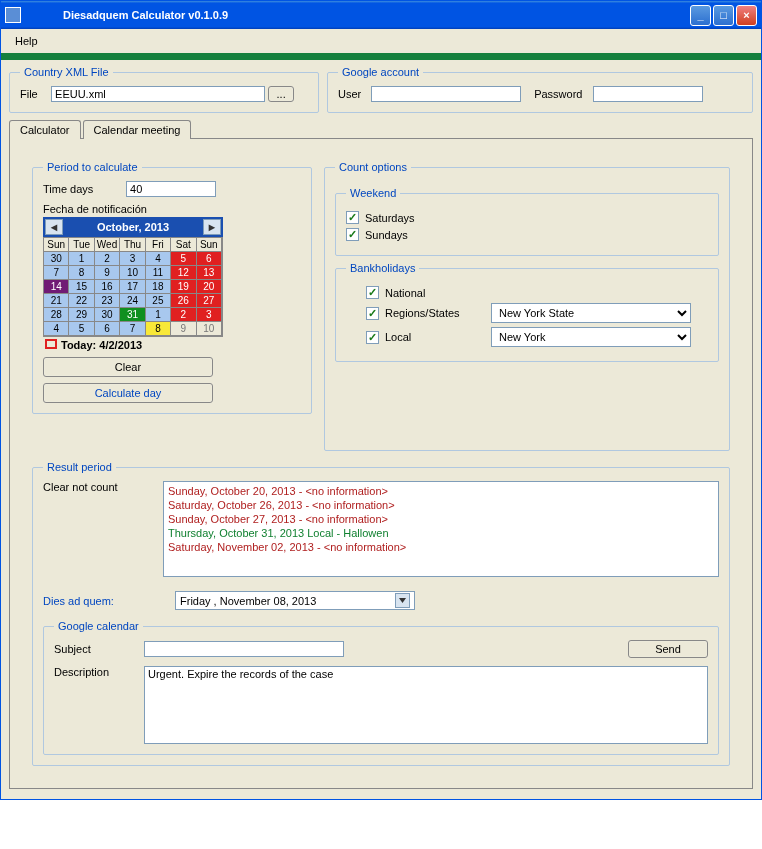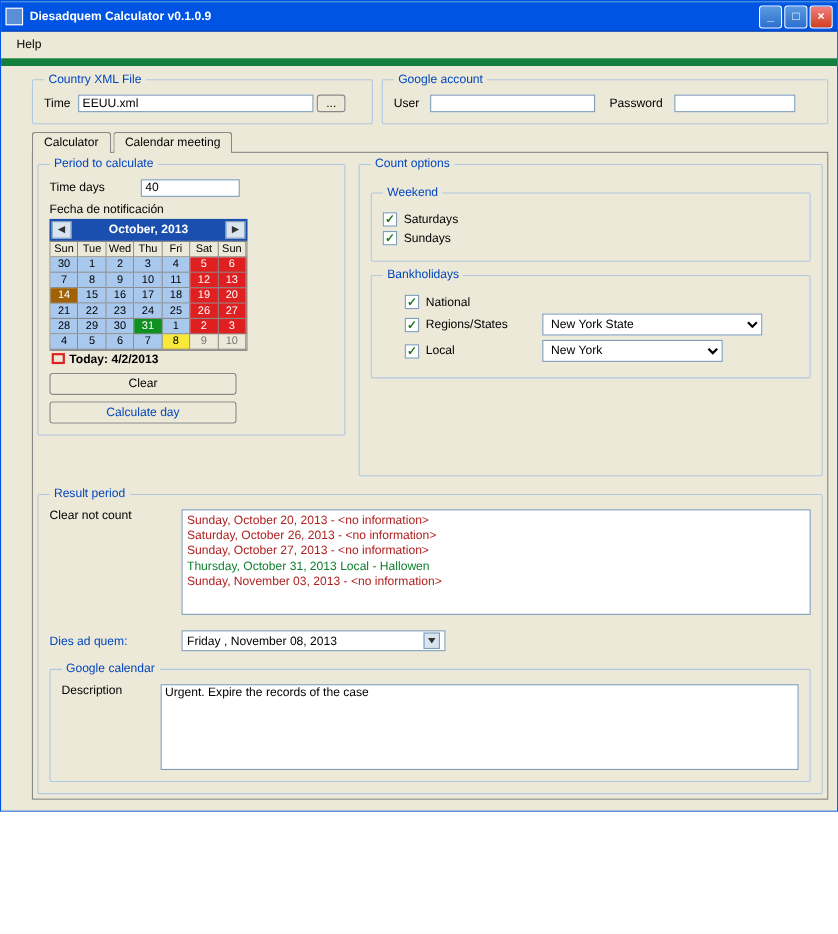--- a/index.html
+++ b/index.html
@@ -1,51 +1,51 @@
 <!DOCTYPE html>
 <html><head>
 <meta charset="utf-8">
 <style>
 * { box-sizing: border-box; font-family: Tahoma, sans-serif; font-size: 11px; }
 body { margin: 0; background: #fff; }
 .window { width: 762px; border: 1px solid #0054e3; background: #ece9d8; }
-.titlebar { height: 28px; background: linear-gradient(to bottom, #3c8cde 0%, #0054e3 8%, #0054e3 92%, #003db5 100%); display: flex; align-items: center; padding: 0 4px; color: #fff; font-weight: bold; font-size: 13px; }
+.titlebar { height: 28px; background: linear-gradient(to bottom, #3c8cde 0%, #0054e3 8%, #0054e3 92%, #003db5 100%); display: flex; align-items: center; padding: 0 4px; color: #fff; font-weight: bold; font-size: 13px; gap: 36px; }
 .titlebar-icon { width: 16px; height: 16px; background: #5a8ed6; border: 1px solid #fff; margin-right: 6px; }
 .titlebar-text { flex: 1; }
 .titlebar-btns { display: flex; gap: 2px; }
 .titlebar-btn { width: 21px; height: 21px; border: 1px solid #fff; border-radius: 3px; display: flex; align-items: center; justify-content: center; font-weight: bold; font-size: 11px; color: #fff; }
 .btn-min, .btn-max { background: linear-gradient(#5a9ae0, #2c6fd0); }
 .btn-close { background: linear-gradient(#f08080, #d04020); }
 .menubar { background: #ece9d8; padding: 4px 8px; border-bottom: 7px solid #15803d; }
 .menu-item { padding: 2px 6px; cursor: default; display: inline-block; }
-.client { padding: 6px 8px 10px 8px; margin-left: 20px; }
+.client { padding: 6px 8px 10px 8px; }
 .row-top { display: flex; gap: 8px; margin-bottom: 6px; }
 fieldset { border: 1px solid #b0c8e0; border-radius: 2px; padding: 8px 10px 10px 10px; margin: 0; }
 legend { color: #0046c0; padding: 0 4px; }
 label { display: inline-block; }
 input[type=text], select, textarea { border: 1px solid #7f9db9; background: #fff; padding: 1px 3px; font-size: 11px; }
 .btn { background: #ece9d8; border: 1px solid #888; border-radius: 3px; padding: 2px 8px; cursor: default; box-shadow: inset 0 0 1px #fff; }
 .btn-wide { width: 170px; text-align: center; color: #0046c0; padding: 3px 0; margin-top: 6px; display: block; }
 .tabs { display: flex; position: relative; top: 1px; z-index: 2; }
 .tab { border: 1px solid #888; border-bottom: none; border-top-left-radius: 3px; border-top-right-radius: 3px; padding: 3px 10px; margin-right: 2px; background: #ece9d8; cursor: default; }
 .tab.active { background: #ece9d8; position: relative; }
 .tab.active::after { content: ''; position: absolute; left: 0; right: 0; bottom: -1px; height: 1px; background: #ece9d8; }
-.tab-panel { border: 1px solid #888; padding: 4px; background: #ece9d8; }
+.tab-panel { border: 1px solid #888; padding: 22px; background: #ece9d8; }
 .col-left { width: 280px; float: left; }
 .col-right { margin-left: 292px; }
 .calendar { width: 180px; margin-top: 2px; }
 .cal-head { background: #1a4fb0; color: #fff; display: flex; align-items: center; padding: 2px; font-weight: bold; }
 .cal-nav { width: 18px; height: 16px; border: 1px solid #7f9db9; background: #d8e4f0; color: #333; display: flex; align-items: center; justify-content: center; cursor: default; }
 .cal-title { flex: 1; text-align: center; font-size: 11px; }
 .cal-grid { display: grid; grid-template-columns: repeat(7, 1fr); border: 1px solid #888; }
 .cal-dow { text-align: center; font-size: 10px; padding: 1px 0; background: #ece9d8; border-right: 1px solid #888; border-bottom: 1px solid #888; }
 .cal-cell { text-align: center; font-size: 10px; padding: 1px 0; border-right: 1px solid #888; border-bottom: 1px solid #888; }
 .c-blue { background: #a8c8ee; }
 .c-red { background: #e02020; color: #fff; }
-.c-darkred { background: #a16207; color: #fff; }
+.c-darkred { background: #701a75; color: #fff; }
 .c-green { background: #109020; color: #fff; }
 .c-yellow { background: #f8e838; }
 .c-gray { background: #ece9d8; color: #777; }
 .cal-today { display: flex; align-items: flex-start; gap: 4px; padding: 2px 0 0 2px; font-weight: bold; }
 .today-box { width: 12px; height: 10px; border: 2px solid #e02020; }
 .cb-row { display: flex; align-items: center; gap: 6px; margin: 4px 0; }
 .cb { width: 13px; height: 13px; border: 1px solid #7f9db9; background: #fff; display: inline-flex; align-items: center; justify-content: center; color: #1a7a1a; font-size: 11px; font-weight: bold; }
 .sub-fieldset { margin-top: 6px; }
 .results-box { background: #fff; border: 1px solid #7f9db9; height: 96px; overflow-y: scroll; padding: 2px 4px; line-height: 14px; }
 .res-line { white-space: nowrap; }
@@ -73,21 +73,21 @@
   </div>
 
   <div class="menubar">
     <span class="menu-item">Help</span>
   </div>
 
   <div class="client">
     <div class="row-top">
       <fieldset style="flex:0 0 310px">
         <legend>Country XML File</legend>
-        <label style="width:28px">Time</label>
+        <label style="width:28px">File</label>
         <input type="text" style="width: 214px;" value="EEUU.xml">
         <button class="btn" style="width:26px;padding:1px 2px">...</button>
       </fieldset>
       <fieldset style="flex:1">
         <legend>Google account</legend>
         <label style="width:30px">User</label>
         <input type="text" style="width: 150px;" value="">
         <label style="width:56px;margin-left:10px">Password</label>
         <input type="text" style="width: 110px;" value="">
       </fieldset>
@@ -199,53 +199,59 @@
               <div class="cb-row">
                 <span style="width:14px"></span>
                 <span class="cb">✓</span>
                 <span style="width:100px">Regions/States</span>
                 <select style="width:200px"><option>New York State</option></select>
               </div>
               <div class="cb-row">
                 <span style="width:14px"></span>
                 <span class="cb">✓</span>
                 <span style="width:100px">Local</span>
-                <select style="width:164px"><option>New York</option></select>
+                <select style="width:200px"><option>New York</option></select>
               </div>
             </fieldset>
           </fieldset>
         </div>
       </div>
 
       <fieldset style="margin-top:10px">
         <legend>Result period</legend>
         <div style="display:flex;gap:10px">
           <label style="width:110px">Clear not count</label>
           <div class="results-box" id="results-box" style="flex:1">
               <div class="res-line res-red">Sunday, October 20, 2013    - &lt;no information&gt;</div>
               <div class="res-line res-red">Saturday, October 26, 2013    - &lt;no information&gt;</div>
               <div class="res-line res-red">Sunday, October 27, 2013    - &lt;no information&gt;</div>
               <div class="res-line res-green">Thursday, October 31, 2013   Local - Hallowen</div>
-              <div class="res-line res-red">Sunday, November 03, 2013    - &lt;no information&gt;</div>
+              <div class="res-line res-red">Saturday, November 02, 2013    - &lt;no information&gt;</div>
             </div>
         </div>
-        <div style="display:flex;gap:10px;align-items:center;margin-top:14px">
+        <div style="display:flex;gap:22px;align-items:center;margin-top:14px">
           <label style="width:110px;color:#0046c0">Dies ad quem:</label>
           <div class="date-combo">
             <b>Friday   , November 08, 2013</b>
             <span class="date-drop">
                 <svg class="svg-tri" viewBox="0 0 7 5">
                   <polygon points="0,0 7,0 3.5,5" fill="#333"></polygon>
                 </svg>
               </span>
           </div>
         </div>
 
         <fieldset style="margin-top:10px">
           <legend>Google calendar</legend>
+          <div style="display:flex;align-items:center;gap:10px;margin-bottom:8px">
+            <label style="width:80px">Subject</label>
+            <input type="text" style="width: 200px;" value="">
+            <span style="flex:1"></span>
+            <button class="btn" style="width:80px">Send</button>
+          </div>
           <div style="display:flex;gap:10px">
             <label style="width:80px">Description</label>
             <textarea style="flex: 1 1 0%; height: 78px; resize: none;" id="desc-ta">Urgent. Expire the records of the case</textarea>
           </div>
         </fieldset>
       </fieldset>
     </div>
   </div>
 </div>
 

